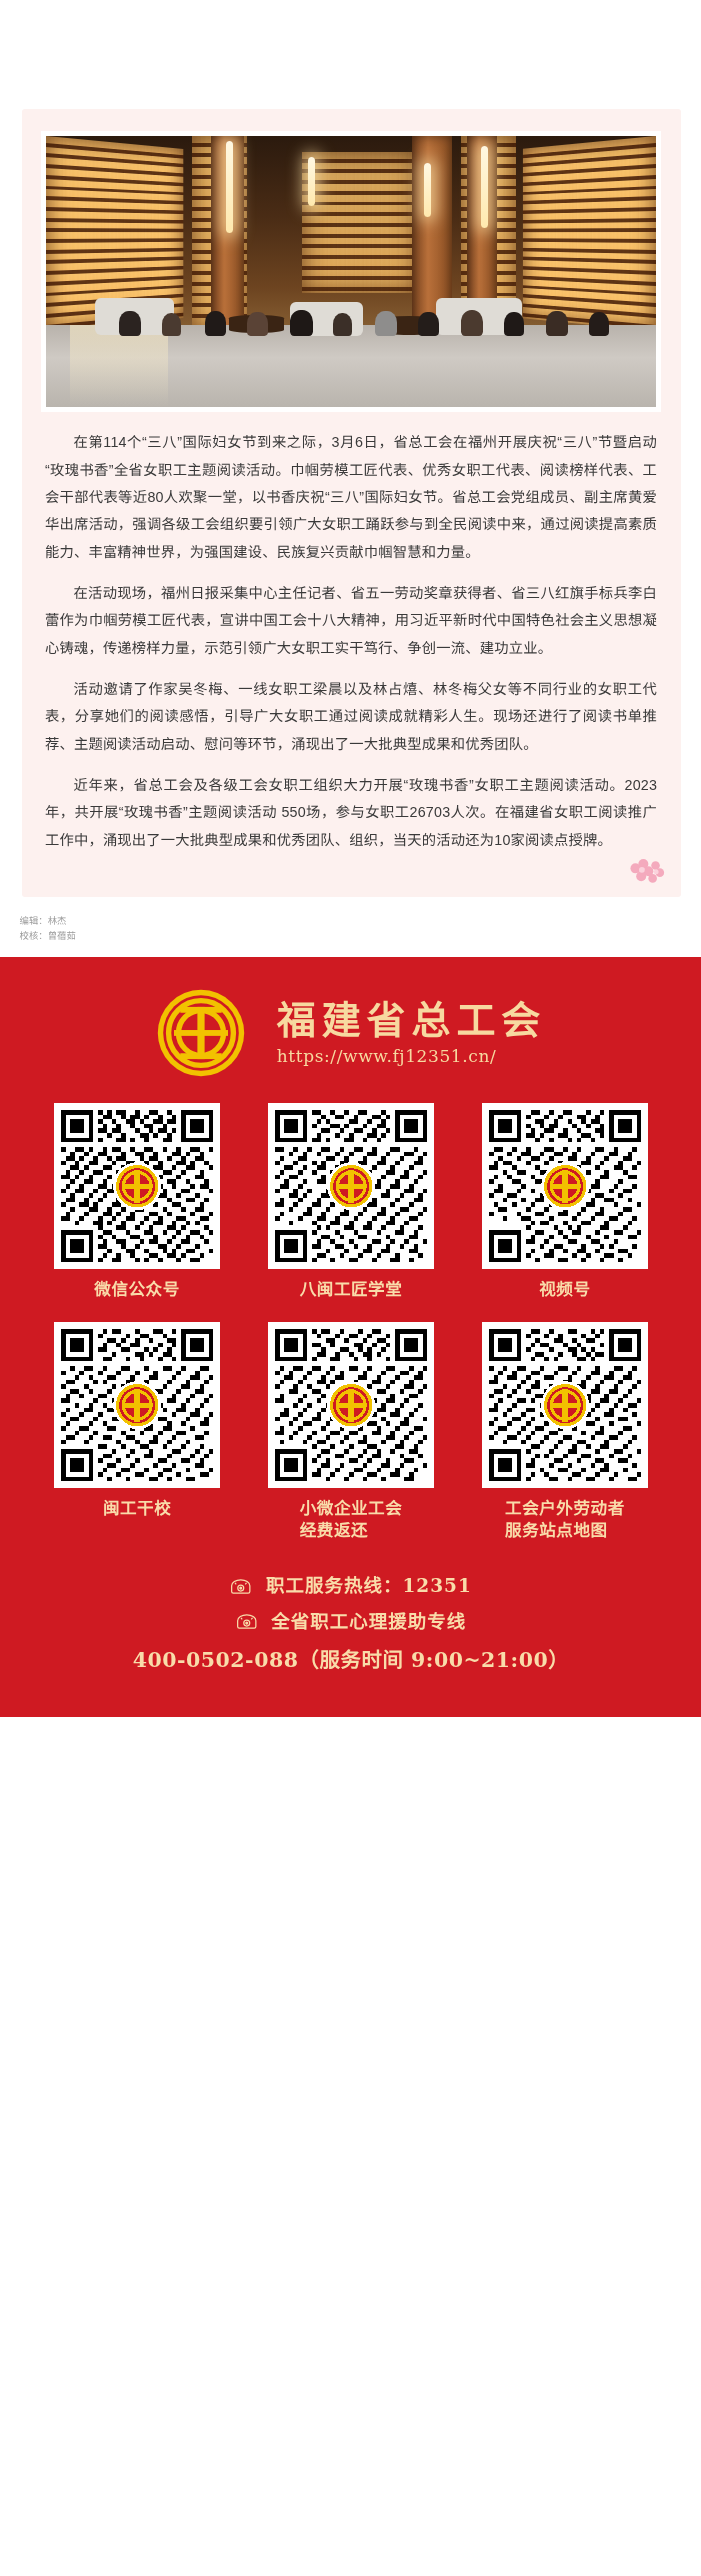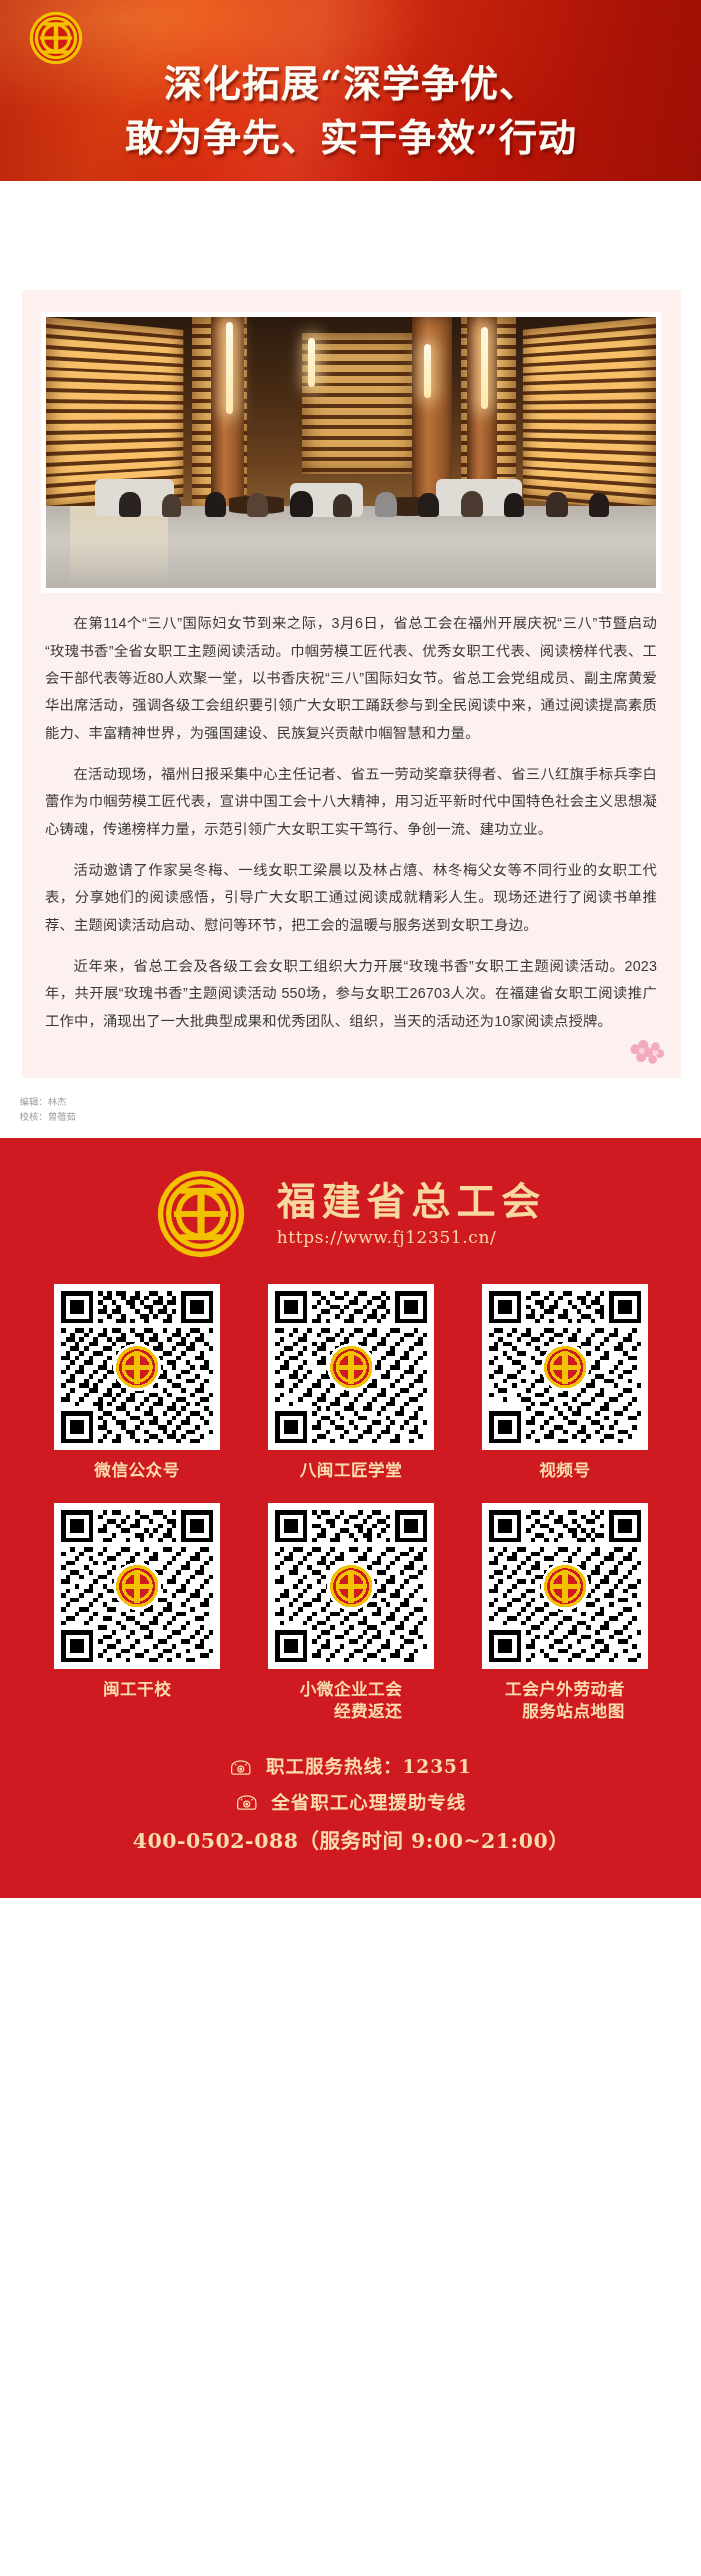--- a/index.html
+++ b/index.html
@@ -178,21 +178,21 @@
   .qr{
     width:166px;height:166px;background:#fff;padding:6.8px;box-sizing:border-box;
   }
   .qr svg{display:block;width:100%;height:100%;}
   .qr-label{
     color:#f9dcaa;
     font-family:"DejaVu Serif","Liberation Serif",serif;
     font-weight:bold;
     font-size:16.6px;
     line-height:1.35;
-    text-align:right;
+    text-align:left;
     margin-top:8.8px;
     letter-spacing:0.5px;
   }
   .qr-row2{padding-top:17.6px;}
   .hotlines{
     padding:25px 9.8px 0 9.8px;
     text-align:center;
     color:#f9dcaa;
     font-family:"DejaVu Serif","Liberation Serif",serif;
     font-weight:bold;
@@ -209,38 +209,20 @@
     letter-spacing:0.5px;
     white-space:nowrap;
   }
   .phone-ic{display:inline-block;vertical-align:-2.9px;margin-right:6.8px;}
 </style>
 </head>
 <body>
 
 <div class="page">
 
-  <div class="banner">
-    <div class="banner-emblem">
-      <svg viewBox="0 0 100 100" width="56" height="56">
-        <circle cx="50" cy="50" r="47" fill="#f2c200"></circle>
-        <circle cx="50" cy="50" r="41" fill="#d21a12"></circle>
-        <circle cx="50" cy="50" r="35" fill="none" stroke="#f2c200" stroke-width="6"></circle>
-        <circle cx="50" cy="50" r="24" fill="none" stroke="#f2c200" stroke-width="6"></circle>
-        <rect x="28" y="22" width="44" height="6" fill="#f2c200"></rect>
-        <rect x="46" y="22" width="8" height="56" fill="#f2c200"></rect>
-        <rect x="28" y="72" width="44" height="6" fill="#f2c200"></rect>
-        <rect x="21" y="47" width="58" height="6" fill="#f2c200"></rect>
-      </svg>
-    </div>
-    <div class="banner-title">
-      <span class="ln">深化拓展“深学争优、</span>
-      <span class="ln">敢为争先、实干争效”行动</span>
-    </div>
-  </div>
 
   <div class="gap"></div>
 
   <div class="article">
 
     <div class="photo-wrap">
       <div class="photo">
         <div class="ph-bg"></div>
         <div class="shelf left"></div>
         <div class="shelf left2"></div>
@@ -272,21 +254,21 @@
           <div class="head" style="left:68%;width:22.5px;height:26px;background:#4b3a2f;"></div>
           <div class="head" style="left:75%;width:20.5px;height:24.4px;background:#1f1917;"></div>
           <div class="head" style="left:82%;width:21.5px;height:25px;background:#3a2c24;"></div>
           <div class="head" style="left:89%;width:20.5px;height:24.4px;background:#241c19;"></div>
         </div>
       </div>
     </div>
 
     <p class="para">在第114个“三八”国际妇女节到来之际，3月6日，省总工会在福州开展庆祝“三八”节暨启动“玫瑰书香”全省女职工主题阅读活动。巾帼劳模工匠代表、优秀女职工代表、阅读榜样代表、工会干部代表等近80人欢聚一堂，以书香庆祝“三八”国际妇女节。省总工会党组成员、副主席黄爱华出席活动，强调各级工会组织要引领广大女职工踊跃参与到全民阅读中来，通过阅读提高素质能力、丰富精神世界，为强国建设、民族复兴贡献巾帼智慧和力量。</p>
     <p class="para">在活动现场，福州日报采集中心主任记者、省五一劳动奖章获得者、省三八红旗手标兵李白蕾作为巾帼劳模工匠代表，宣讲中国工会十八大精神，用习近平新时代中国特色社会主义思想凝心铸魂，传递榜样力量，示范引领广大女职工实干笃行、争创一流、建功立业。</p>
-    <p class="para">活动邀请了作家吴冬梅、一线女职工梁晨以及林占熺、林冬梅父女等不同行业的女职工代表，分享她们的阅读感悟，引导广大女职工通过阅读成就精彩人生。现场还进行了阅读书单推荐、主题阅读活动启动、慰问等环节，把工会的温暖与服务送到女职工身边。</p>
+    <p class="para">活动邀请了作家吴冬梅、一线女职工梁晨以及林占熺、林冬梅父女等不同行业的女职工代表，分享她们的阅读感悟，引导广大女职工通过阅读成就精彩人生。现场还进行了阅读书单推荐、主题阅读活动启动、慰问等环节，涌现出了一大批典型成果和优秀团队。</p>
     <p class="para">近年来，省总工会及各级工会女职工组织大力开展“玫瑰书香”女职工主题阅读活动。2023年，共开展“玫瑰书香”主题阅读活动 550场，参与女职工26703人次。在福建省女职工阅读推广工作中，涌现出了一大批典型成果和优秀团队、组织，当天的活动还为10家阅读点授牌。</p>
 
     <div class="article-bottom-pad"></div>
 
     <div class="flower">
       <svg viewBox="0 0 60 46" width="43" height="33">
         <g fill="#f4a7bb" opacity=".95">
           <circle cx="16" cy="20" r="7"></circle>
             <circle cx="27" cy="14" r="7"></circle>
           <circle cx="34" cy="24" r="7"></circle>

